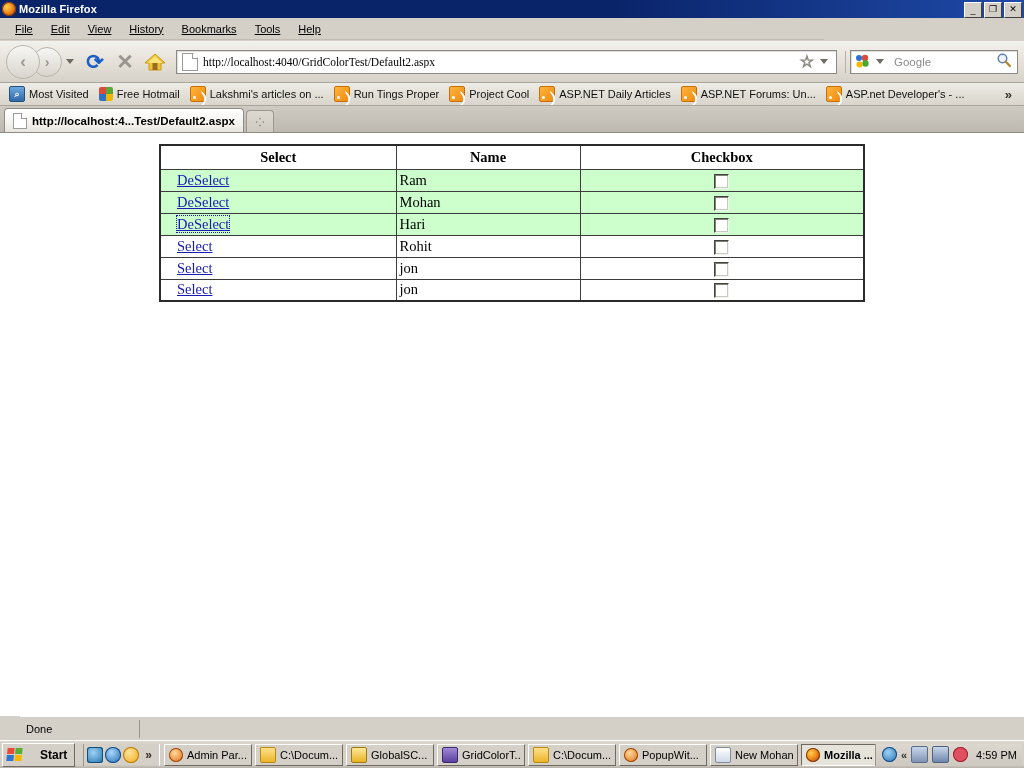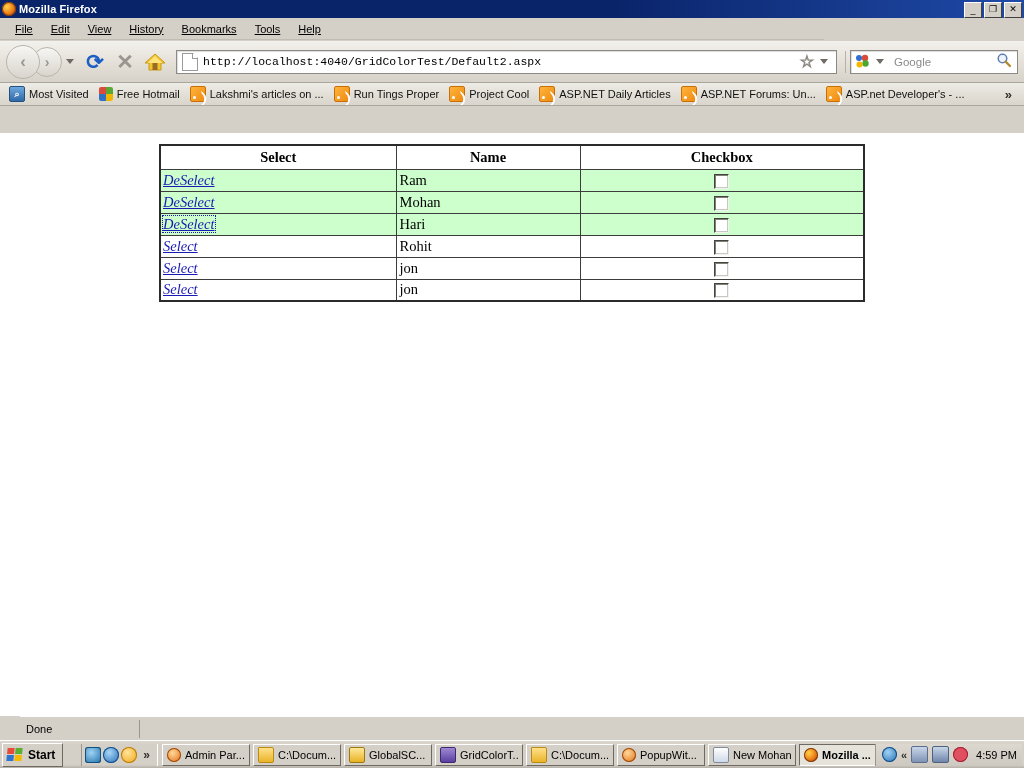--- a/index.html
+++ b/index.html
@@ -113,21 +113,21 @@
     border: 1px solid #9b9b9b; position: relative; flex: 0 0 auto;
   }
   .pageicon:after{
     content:""; position:absolute; right:-1px; top:-1px;
     border-width: 0 5px 5px 0; border-style: solid;
     border-color: transparent #ffffff transparent transparent;
     box-shadow: -1px 1px 0 #9b9b9b;
   }
   #urltext {
     flex: 1 1 auto; font-size: 11.5px; color: #000;
-    font-family: Liberation Mono, monospace;
+    font-family: Liberation Serif, serif;
     white-space: nowrap; overflow: hidden;
   }
   .star {
     font-size: 16px; color: #ffffff; margin: 0 2px;
     -webkit-text-stroke: 1px #8d8a83;
     text-shadow: 0 0 0 #fff; line-height: 1;
   }
   .sep-v { width: 1px; height: 22px; background: #b6b2aa; margin: 0 4px; }
 
   
@@ -233,21 +233,21 @@
     border: 1px solid #3c3c3c;
     font-size: 14.5px;
     padding: 0;
     height: 22px;
     box-sizing: border-box;
   }
   #gridtable th {
     font-weight: bold; text-align: center;
     background: #ffffff; height: 24px;
   }
-  #gridtable td.c-select { width: 236px; padding-left: 2px; font-style: italic; }
+  #gridtable td.c-select { width: 236px; padding-left: 16px; }
   #gridtable td.c-name   { width: 184px; padding-left: 3px; }
   #gridtable td.c-check  { width: 284px; text-align: center; }
   #gridtable th.h-select { width: 236px; }
   #gridtable th.h-name   { width: 184px; margin-left: 44px; }
   #gridtable th.h-check  { width: 284px; }
   tr.sel td { background: #ccffcc; }
   tr.unsel td { background: #ffffff; }
   a.gridlink {
     color: #1919b3; text-decoration: underline;
     font-size: 14.5px; font-family: "Liberation Serif", serif;
@@ -281,22 +281,22 @@
   #statuspanel .txt { font-size: 11px; color: #000; font-family: "Liberation Sans", sans-serif; }
 
   
   #taskbar {
     position: absolute; left: 0; top: 740px; width: 1024px; height: 28px;
     background: linear-gradient(to bottom, #dcd8d0 0%, #d4d0c8 12%, #d4d0c8 88%, #b4b0a8 100%);
     border-top: 1px solid #ffffff;
     display: flex; align-items: center; box-sizing: border-box; padding: 0 2px;
   }
   #startbtn {
-    height: 22px; display: flex; align-items: center; gap: 6px;
-    padding: 0 7px 0 4px; margin-right: 18px;
+    height: 22px; display: flex; align-items: center; gap: 18px;
+    padding: 0 7px 0 4px; margin-right: 8px;
     background: #d4d0c8;
     border: 1px solid; border-color: #ffffff #6e6a62 #6e6a62 #ffffff;
     cursor: default;
   }
   #startbtn .flag {
     width: 15px; height: 13px;
     display: grid; grid-template-columns: 1fr 1fr; grid-template-rows: 1fr 1fr;
     gap: 1px; transform: skewX(-6deg);
   }
   #startbtn .flag i { display: block; }
@@ -476,20 +476,31 @@
       <span class="bmico rssico"></span>
       <span class="lbl">ASP.NET Forums: Un...</span>
     </div>
     <div class="bm">
       <span class="bmico rssico"></span>
       <span class="lbl">ASP.net Developer's - ...</span>
     </div>
     <div id="bm-overflow">»</div>
   </div>
 
+  <div id="tabbar">
+    <div id="tablist">
+      <div class="tab">
+        <span class="pageicon"></span>
+        <span class="lbl">http://localhost:4...Test/Default2.aspx</span>
+      </div>
+      <div class="newtab">
+        <span>⁘</span>
+      </div>
+    </div>
+  </div>
 
   <div id="content">
     <table id="gridtable">
       <thead>
         <tr>
           <th class="h-select">Select</th>
           <th class="h-name">Name</th>
           <th class="h-check">Checkbox</th>
         </tr>
       </thead>

